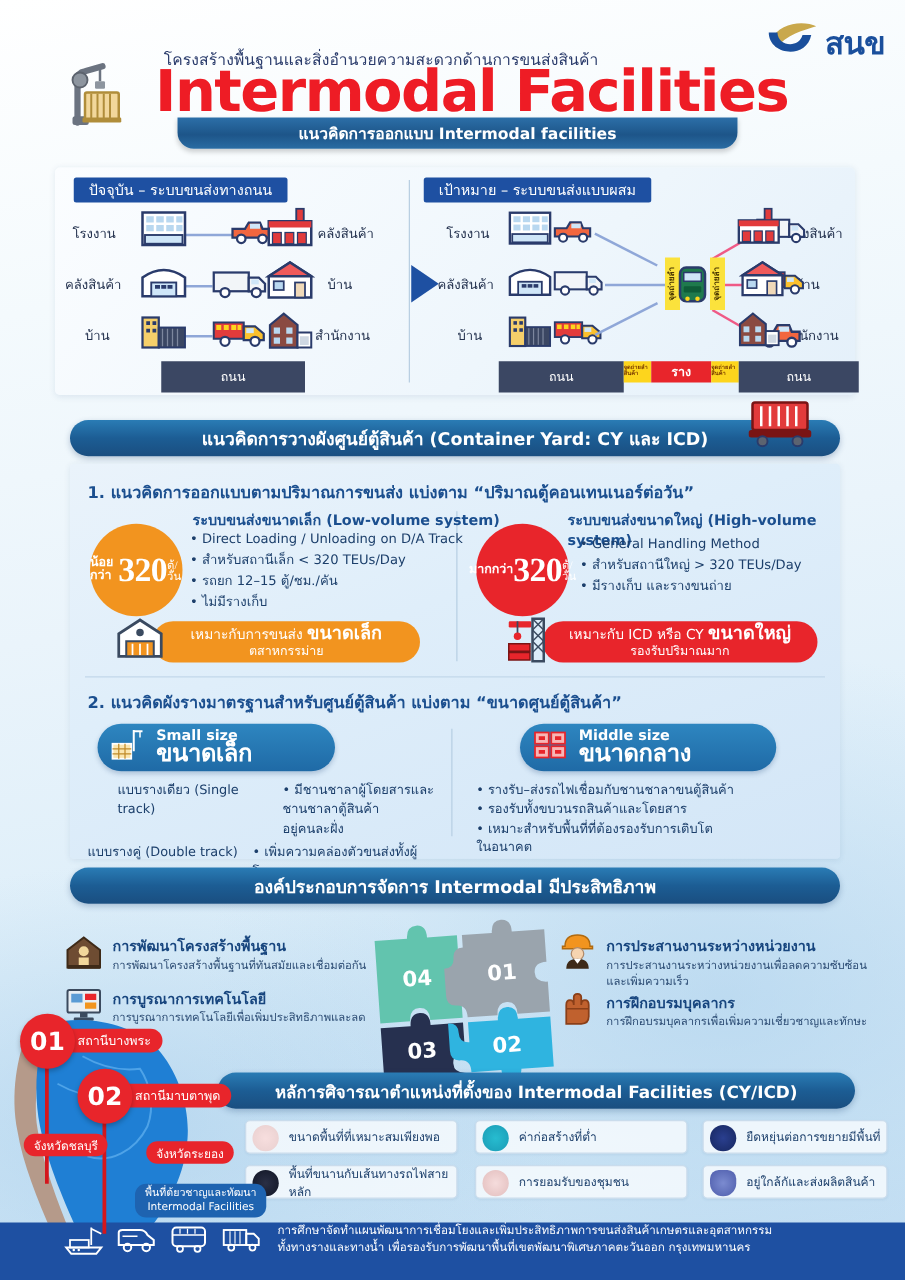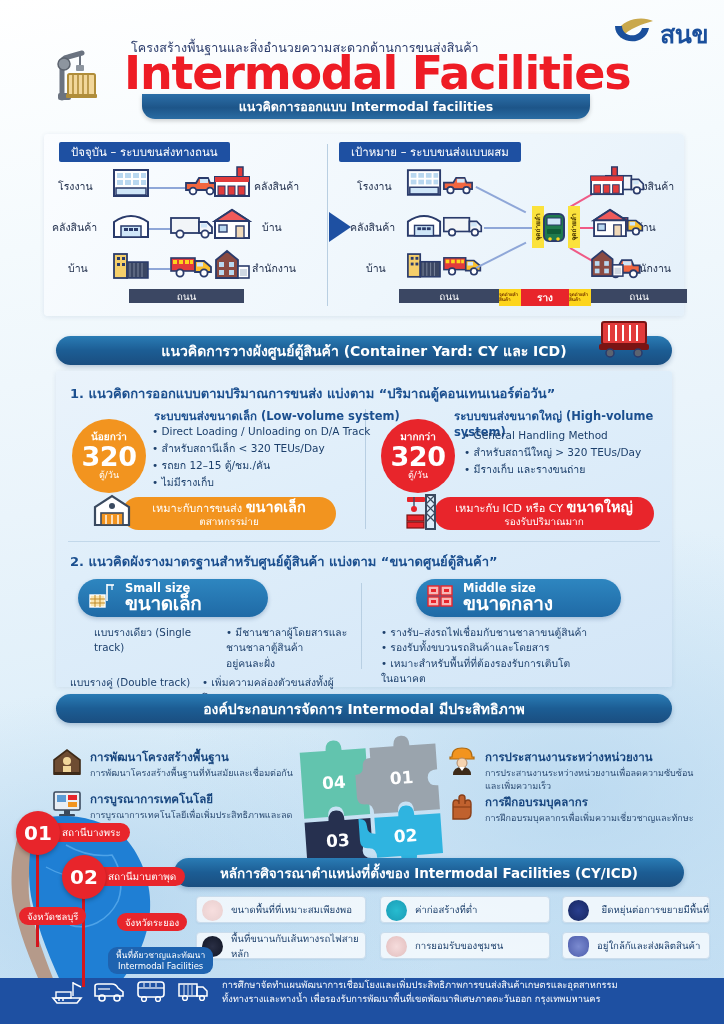--- a/index.html
+++ b/index.html
@@ -65,21 +65,21 @@
   .tag-left { left: 15px; top: 8px; }
   .tag-right { left: 295px; top: 8px; }
   .arrow-mid {
     position: absolute; left: 285px; top: 78px;
     width: 0; height: 0;
     border-top: 15px solid transparent; border-bottom: 15px solid transparent;
     border-left: 22px solid #1e50a2;
   }
   .lbl { position: absolute; font-size: 10.5px; color: #22304d; white-space: nowrap; }
   .road-bar {
-    position: absolute; height: 14px; background: #3b4763;
+    position: absolute; height: 25px; background: #3b4763;
     color: #fff; font-size: 10px; display: flex; align-items: center; justify-content: center;
   }
   .rail-bar { position:absolute; height:17px; background:#e8252b; color:#fff;
     font-size:10px; font-weight:700; display:flex; align-items:center; justify-content:center; }
   .tr-bar { position:absolute; height:17px; background:#fdd51d; color:#7a3b00;
     font-size:4.6px; font-weight:700; display:flex; flex-direction:column;
     align-items:center; justify-content:center; line-height:1.05; }
   .ylab {
     position: absolute; background: #fbe23c; width: 12px; height: 42px;
     display: flex; align-items: center; justify-content: center;
@@ -108,22 +108,22 @@
     box-shadow: 0 1px 5px rgba(30,70,120,0.10);
   }
   .cy-h {
     position: absolute; font-size: 13px; font-weight: 700; color: #1b4f8f;
   }
   .sys-title { position: absolute; font-size: 11.5px; font-weight: 700; color: #1b4f8f; }
   .bullets { position: absolute; font-size: 10.5px; color: #1c3f6b; line-height: 1.62; }
   .bullets div { white-space: nowrap; }
   .circ {
     position: absolute; width: 74px; height: 74px; border-radius: 50%;
-    display: flex; flex-direction: column; align-items: center; justify-content: center;
-    color: #fff; line-height: 1;
+    display: flex; flex-direction: row; align-items: center; justify-content: center;
+    color: #fff; line-height: 1; font-family: Liberation Serif, serif;
   }
   .circ .top { font-size: 10px; font-weight: 600; margin-bottom: 1px; }
   .circ .num { font-size: 27px; font-weight: 800; letter-spacing: -0.5px; }
   .circ .bot { font-size: 9px; margin-top: 1px; }
   .cap-pill {
     position: absolute; height: 33px; border-radius: 17px;
     display: flex; flex-direction: column; align-items: center; justify-content: center;
     color: #fff; line-height: 1.18;
   }
   .cap-pill .l1 { font-size: 11px; }
@@ -833,21 +833,21 @@
   <div class="pill" style="left:174px;top:858px;width:510px;font-size:13.5px;">หลัการศิจารณาตำแหน่งที่ตั้งของ  Intermodal Facilities (CY/ICD)</div>
 
   <div class="crit" style="left:196px;top:896px;">
     <span class="crit-ic" style="background:radial-gradient(circle,#f7dede 0%,#e8cfcf 100%);"></span>
     <span>ขนาดพื้นที่ที่เหมาะสมเพียงพอ</span>
   </div>
   <div class="crit" style="left:380px;top:896px;">
     <span class="crit-ic" style="background:radial-gradient(circle,#27bcd0 0%,#1a9bb5 100%);"></span>
     <span>ค่าก่อสร้างที่ต่ำ</span>
   </div>
-  <div class="crit" style="left:562px;top:896px;width:148px;justify-content:flex-end;">
+  <div class="crit" style="left:562px;top:896px;width:148px;">
     <span class="crit-ic" style="background:radial-gradient(circle,#2a3f8f 0%,#16265e 100%);"></span>
     <span>ยืดหยุ่นต่อการขยายมีพื้นที่</span>
   </div>
 
   <div class="crit" style="left:196px;top:932px;">
     <span class="crit-ic" style="background:radial-gradient(circle,#2a2f45 0%,#101524 100%);"></span>
     <span>พื้นที่ขนานกับเส้นทางรถไฟสายหลัก</span>
   </div>
   <div class="crit" style="left:380px;top:932px;">
     <span class="crit-ic" style="background:radial-gradient(circle,#f5dcdc 0%,#e2bdbd 100%);"></span>

